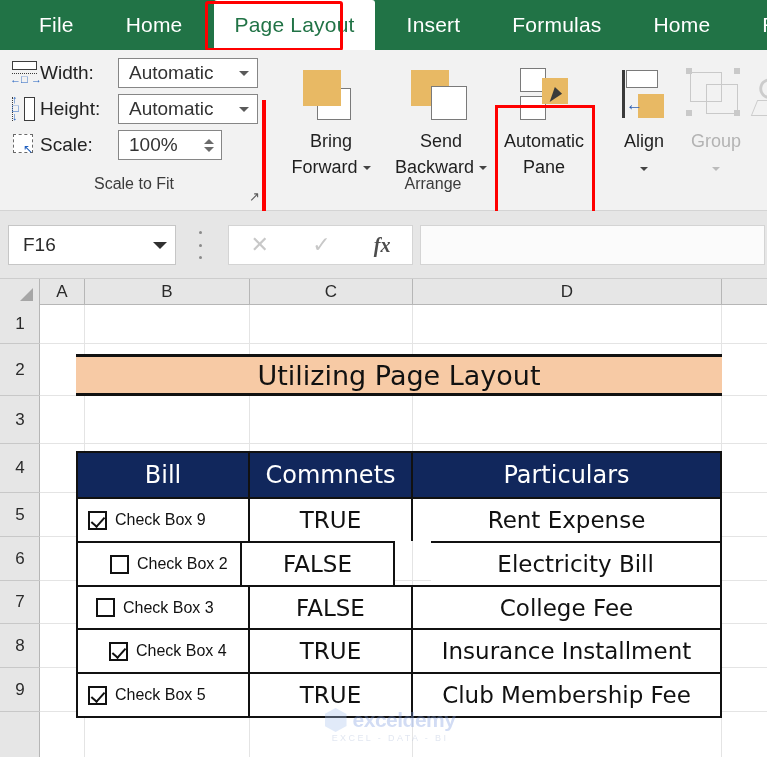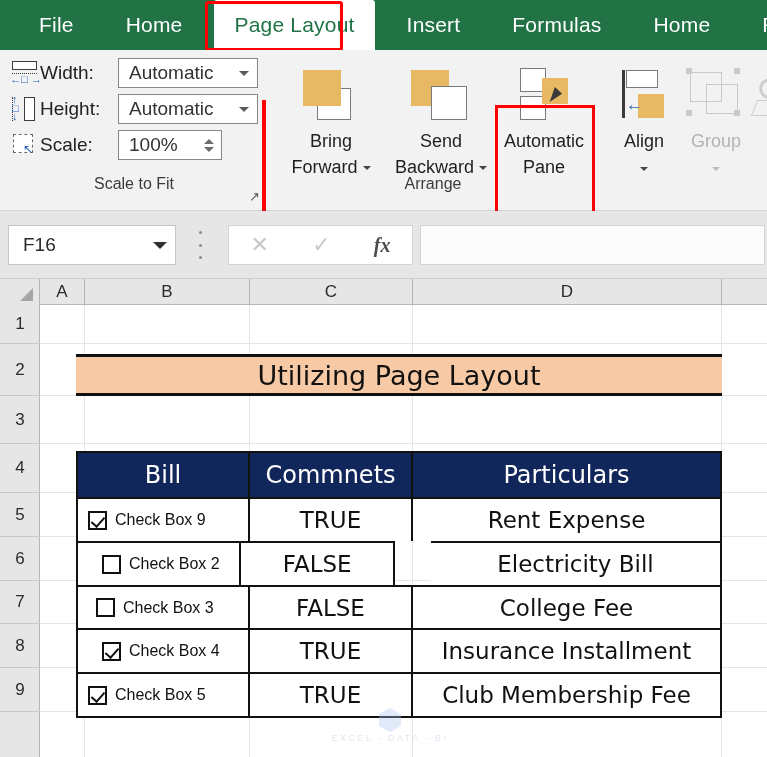--- a/index.html
+++ b/index.html
@@ -495,39 +495,39 @@
     <div class="tr">
       <div class="td task" style="width:172px; height:44px;">
         <span class="cbx on"></span>
         <span class="cbx-lbl">Check Box 9</span>
       </div>
       <div class="td center" style="width:163px; height:44px;">TRUE</div>
       <div class="td center" style="width:307px; height:44px;">Rent Expense</div>
     </div>
 
     <div class="tr">
-      <div class="td task" style="width:172px; height:44px; padding-left:24px;">
+      <div class="td task" style="width:172px; height:44px; padding-left:32px;">
         <span class="cbx"></span>
         <span class="cbx-lbl">Check Box 2</span>
       </div>
       <div class="td center" style="width:163px; height:44px;">FALSE</div>
       <div class="td center" style="width:307px; height:44px;margin-left:36px;">Electricity Bill</div>
     </div>
 
     <div class="tr">
       <div class="td task" style="width:172px; height:43px; padding-left:18px;">
         <span class="cbx"></span>
         <span class="cbx-lbl">Check Box 3</span>
       </div>
       <div class="td center" style="width:163px; height:43px;">FALSE</div>
       <div class="td center" style="width:307px; height:43px;">College Fee</div>
     </div>
 
     <div class="tr">
-      <div class="td task" style="width:172px; height:44px; padding-left:24px;">
+      <div class="td task" style="width:172px; height:44px; padding-left:31px;">
         <span class="cbx on"></span>
         <span class="cbx-lbl">Check Box 4</span>
       </div>
       <div class="td center" style="width:163px; height:44px;">TRUE</div>
       <div class="td center" style="width:307px; height:44px;">Insurance Installment</div>
     </div>
 
     <div class="tr">
       <div class="td task" style="width:172px; height:44px;">
         <span class="cbx on"></span>
@@ -535,15 +535,16 @@
       </div>
       <div class="td center" style="width:163px; height:44px;">TRUE</div>
       <div class="td center" style="width:307px; height:44px;">Club Membership Fee</div>
     </div>
   </div>
 </div>
 
 <div class="wm">
   <div class="wm-top">
     <div class="hexi"></div>
+    <div class="wm-name">exceldemy</div>
   </div>
   <div class="wm-sub">EXCEL - DATA - BI</div>
 </div>
 
 </body></html>

